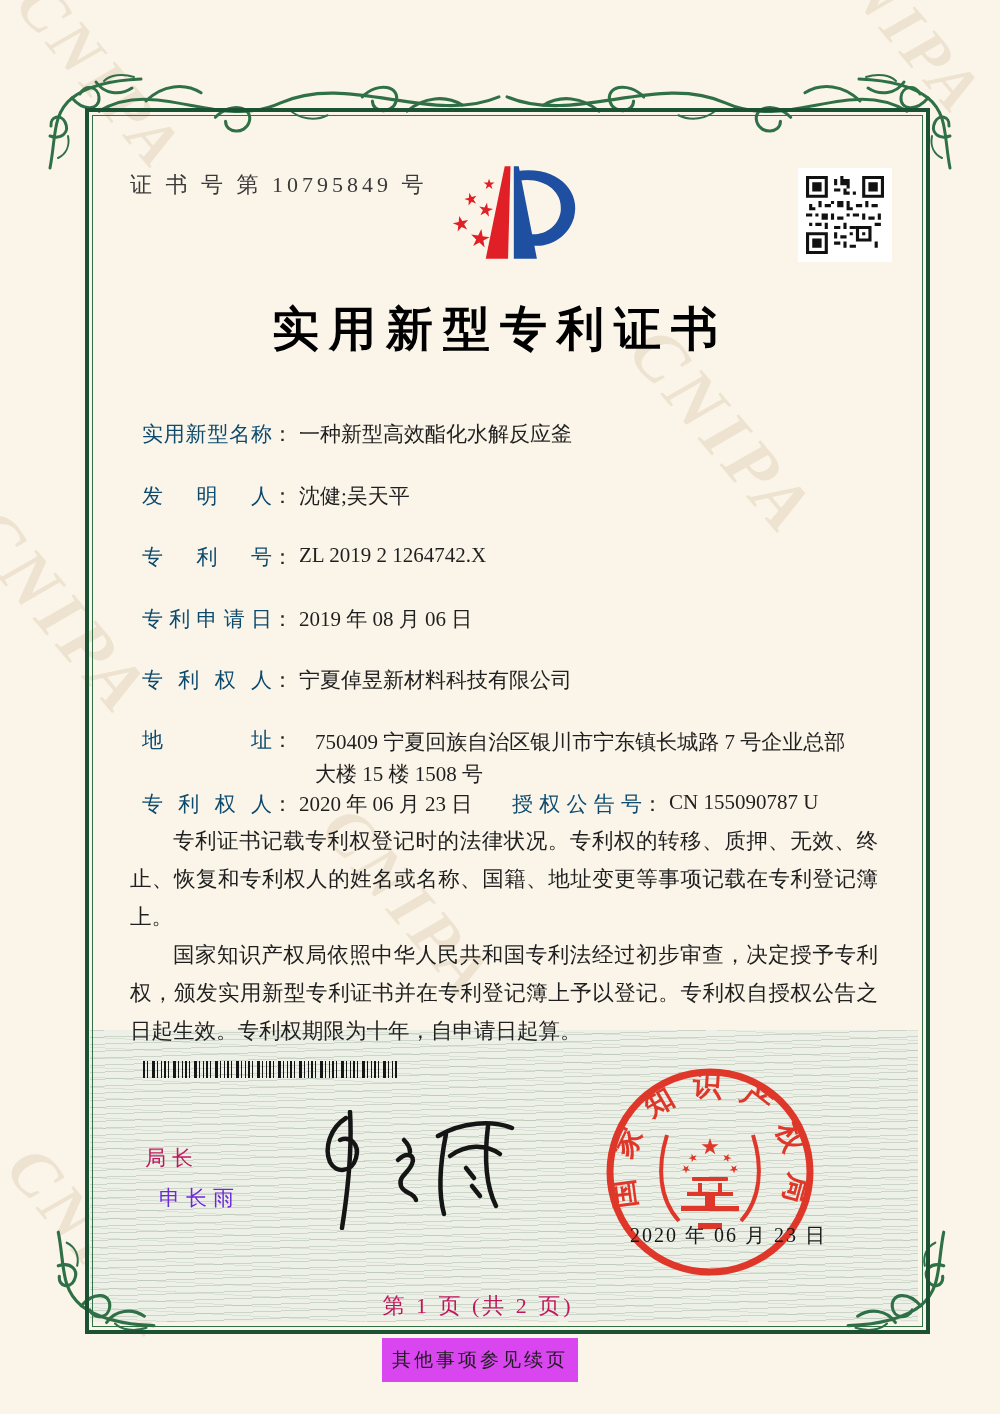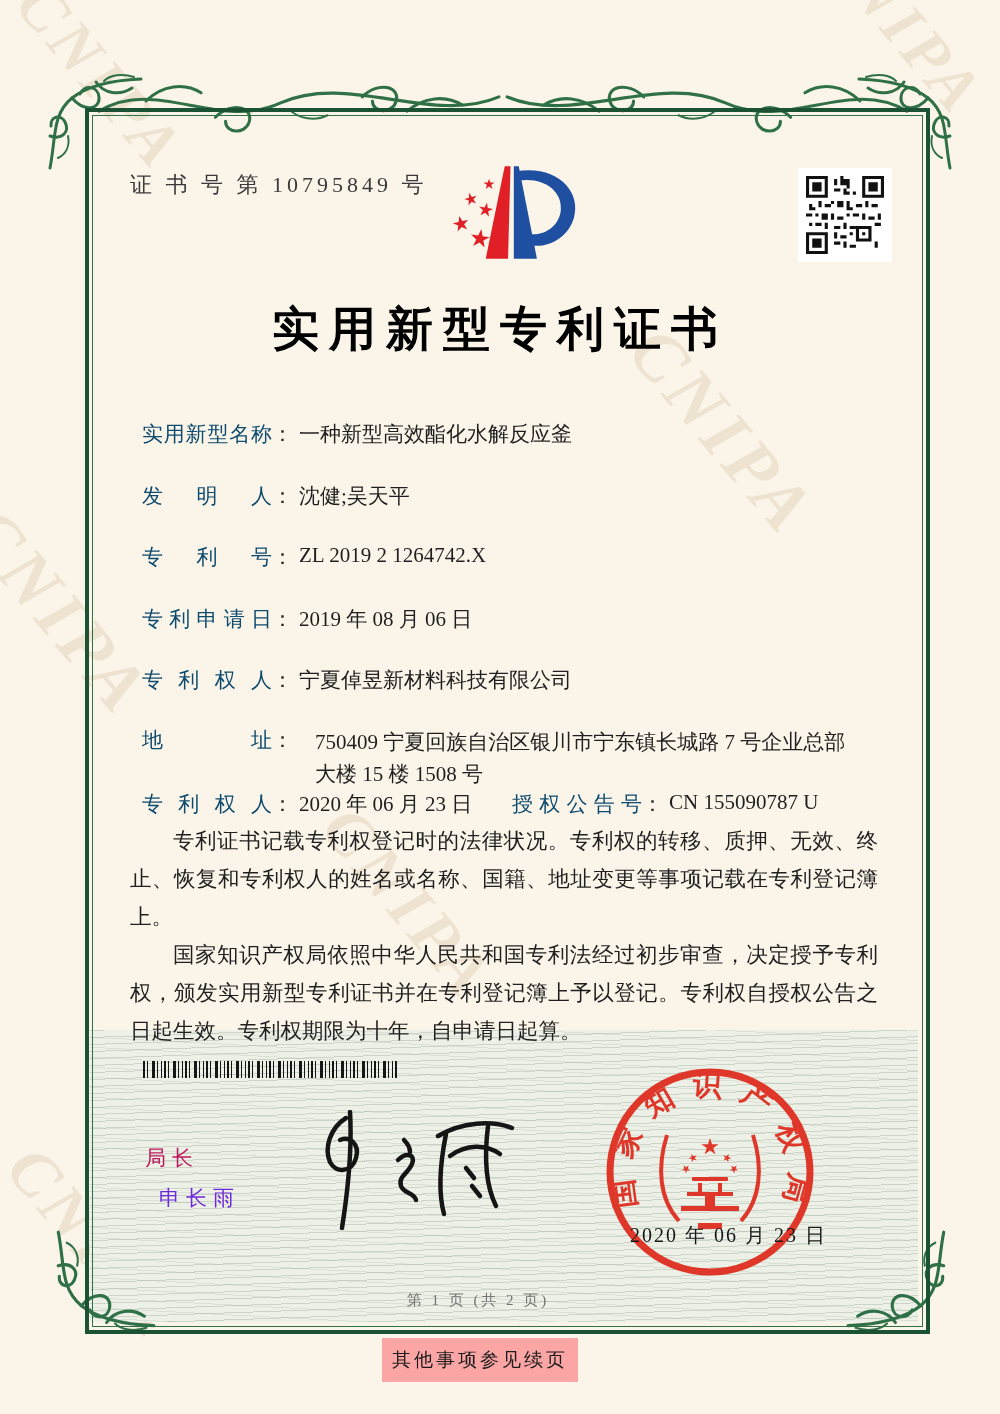--- a/index.html
+++ b/index.html
@@ -51,24 +51,24 @@
       #161616 4px 5px, rgba(0,0,0,0) 5px 9px,
       #161616 9px 12px, rgba(0,0,0,0) 12px 14px,
       #161616 14px 15px, rgba(0,0,0,0) 15px 18px,
       #161616 18px 19px, rgba(0,0,0,0) 19px 21px);
   }
   .director-title{position:absolute;left:145px;top:1144px;font-size:21px;letter-spacing:6px;color:#be185d;}
   .director-name{position:absolute;left:159px;top:1184px;font-size:21px;letter-spacing:6px;color:#6d28d9;}
   .sig{position:absolute;left:300px;top:1110px;}
   .seal{position:absolute;left:601px;top:1063px;opacity:.93;}
   .seal-date{position:absolute;left:630px;top:1222px;font-size:20px;letter-spacing:2px;color:#161616;z-index:6;}
-  .page-info{position:absolute;left:478px;top:1291px;transform:translateX(-50%);font-size:15px;letter-spacing:3px;color:#737373;z-index:6;}
+  .page-info{position:absolute;left:478px;top:1291px;transform:translateX(-50%);font-size:22px;letter-spacing:3px;color:#be185d;z-index:6;}
   .foot-note{
     position:absolute;left:480px;top:1338px;transform:translateX(-50%);
-    width:196px;height:44px;background:#fca5a5;z-index:6;
+    width:196px;height:44px;background:#d946ef;z-index:6;
     text-align:center;line-height:44px;font-size:19px;letter-spacing:3px;color:#1c1c1c;
   }
 </style>
 </head>
 <body>
 
 <div class="page">
 
   <svg width="0" height="0" style="position:absolute" aria-hidden="true">
     <defs>

